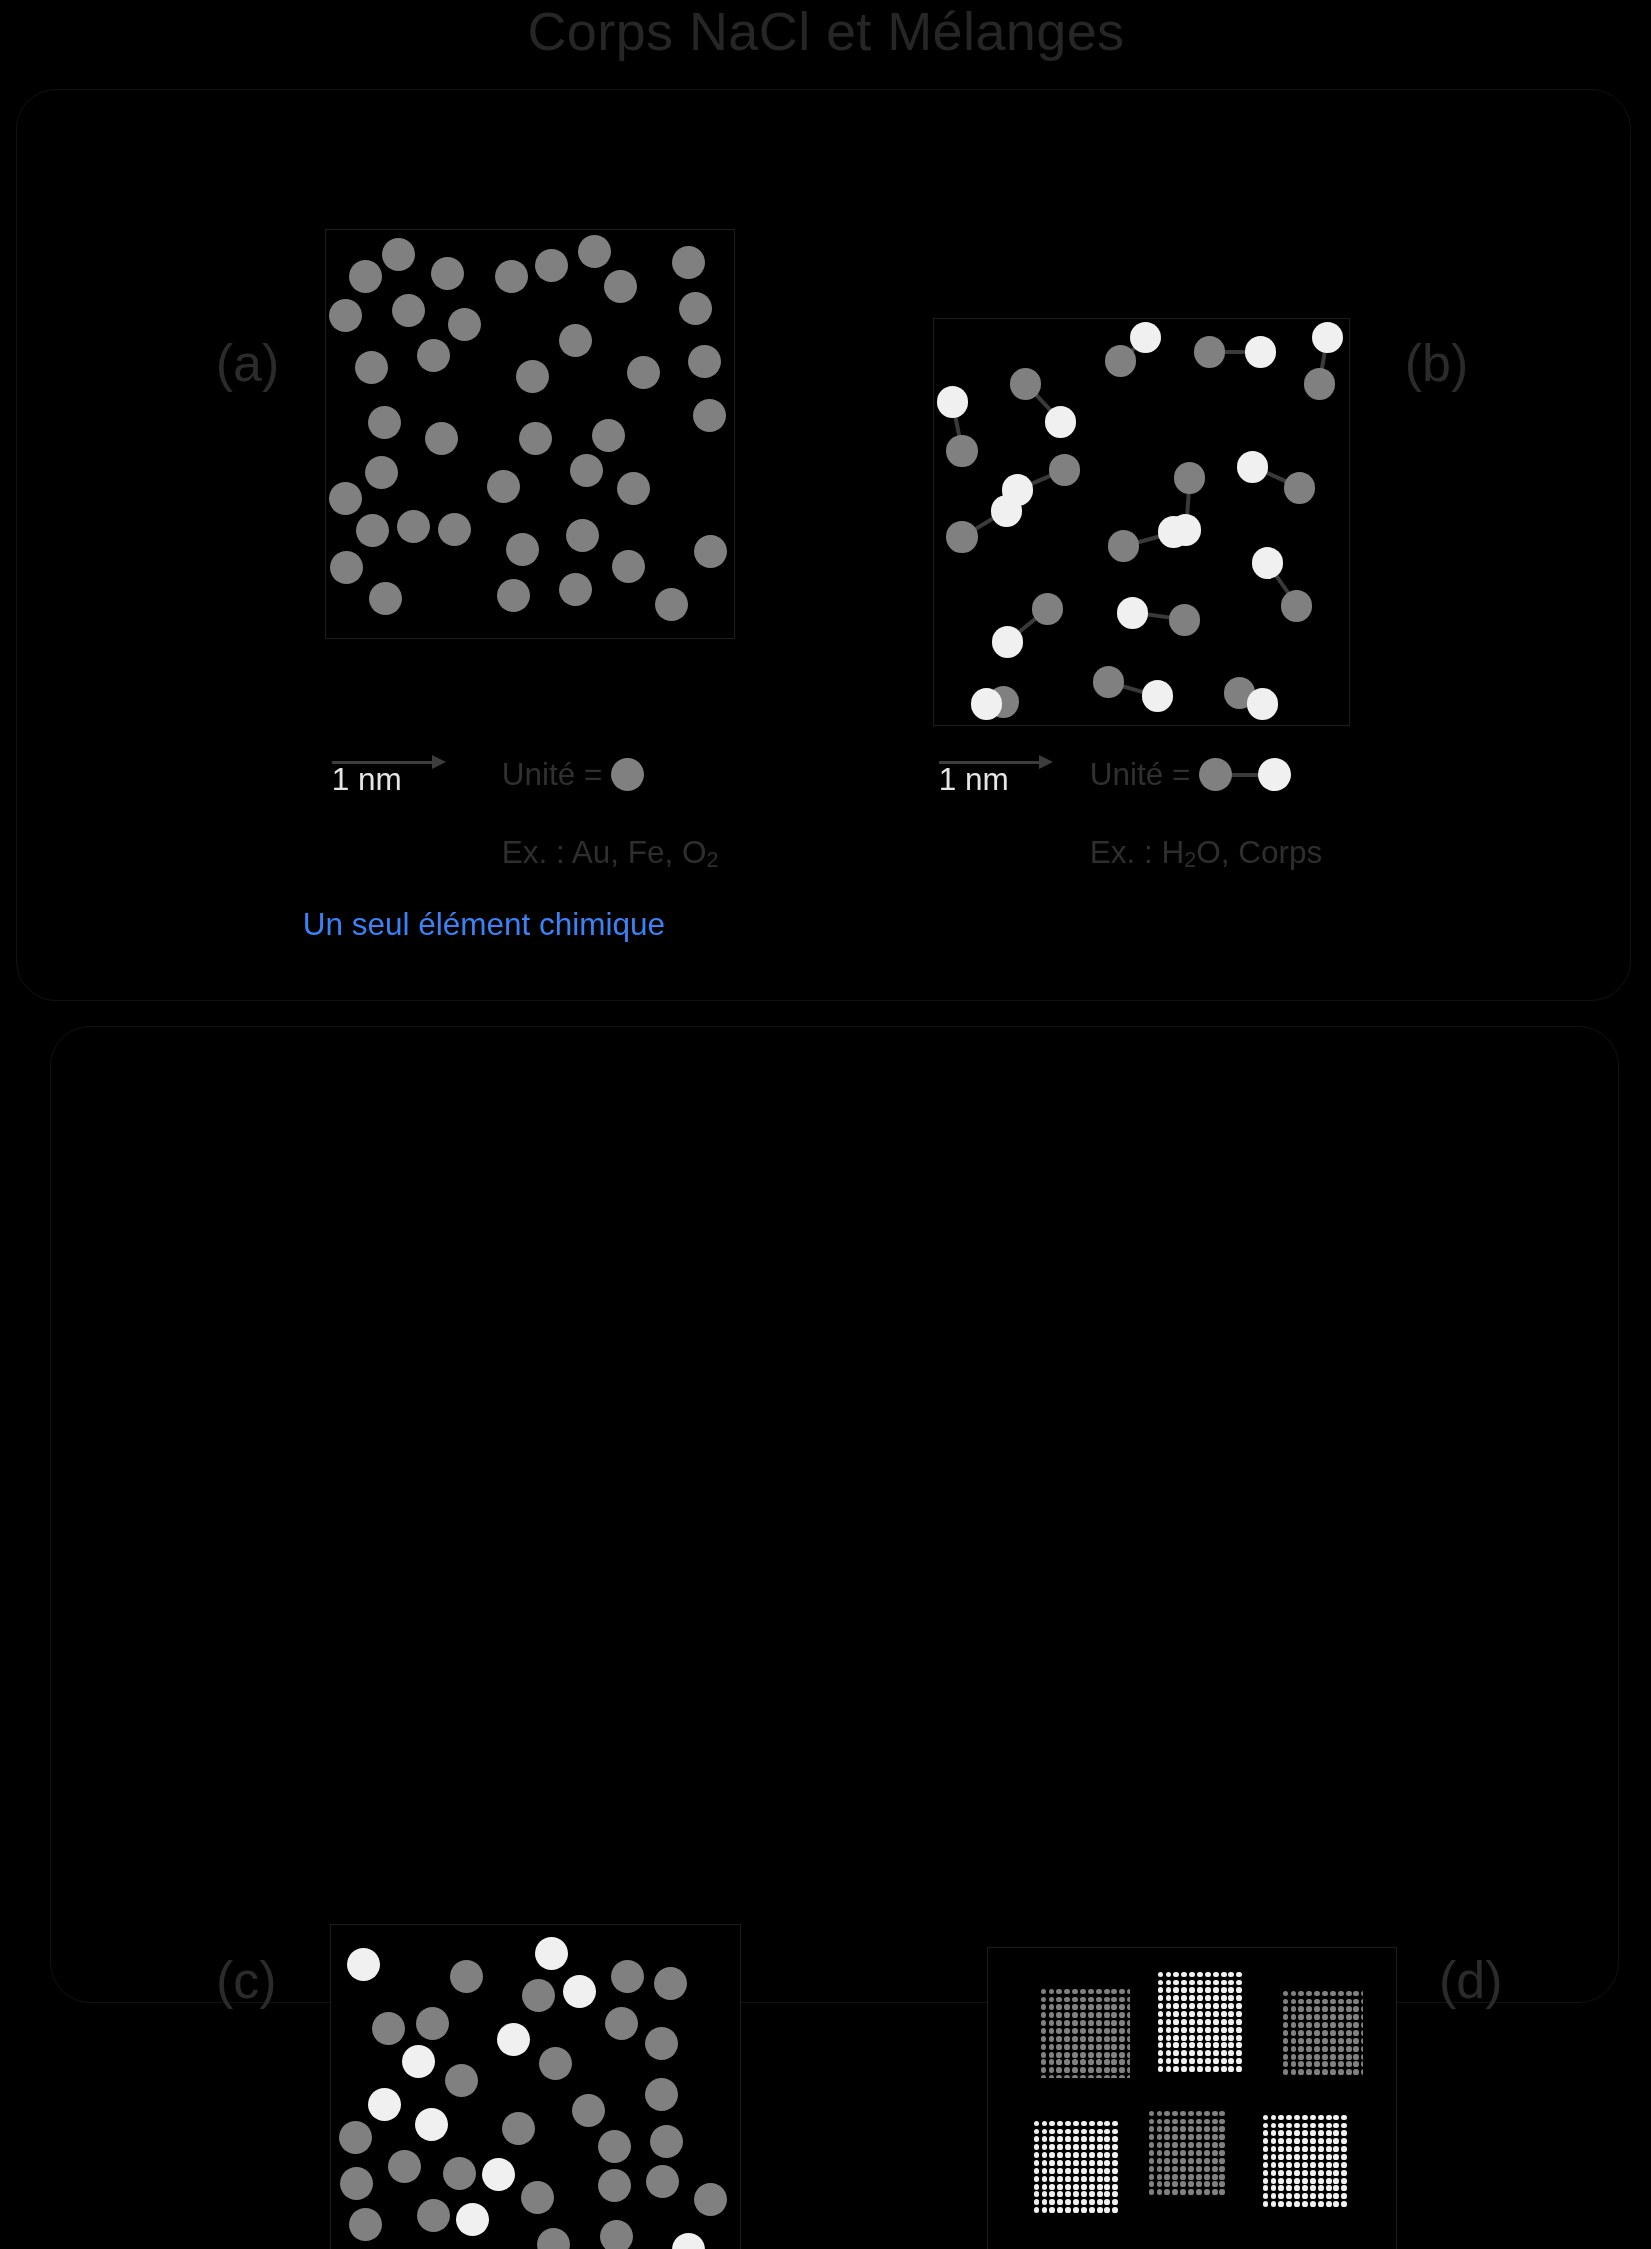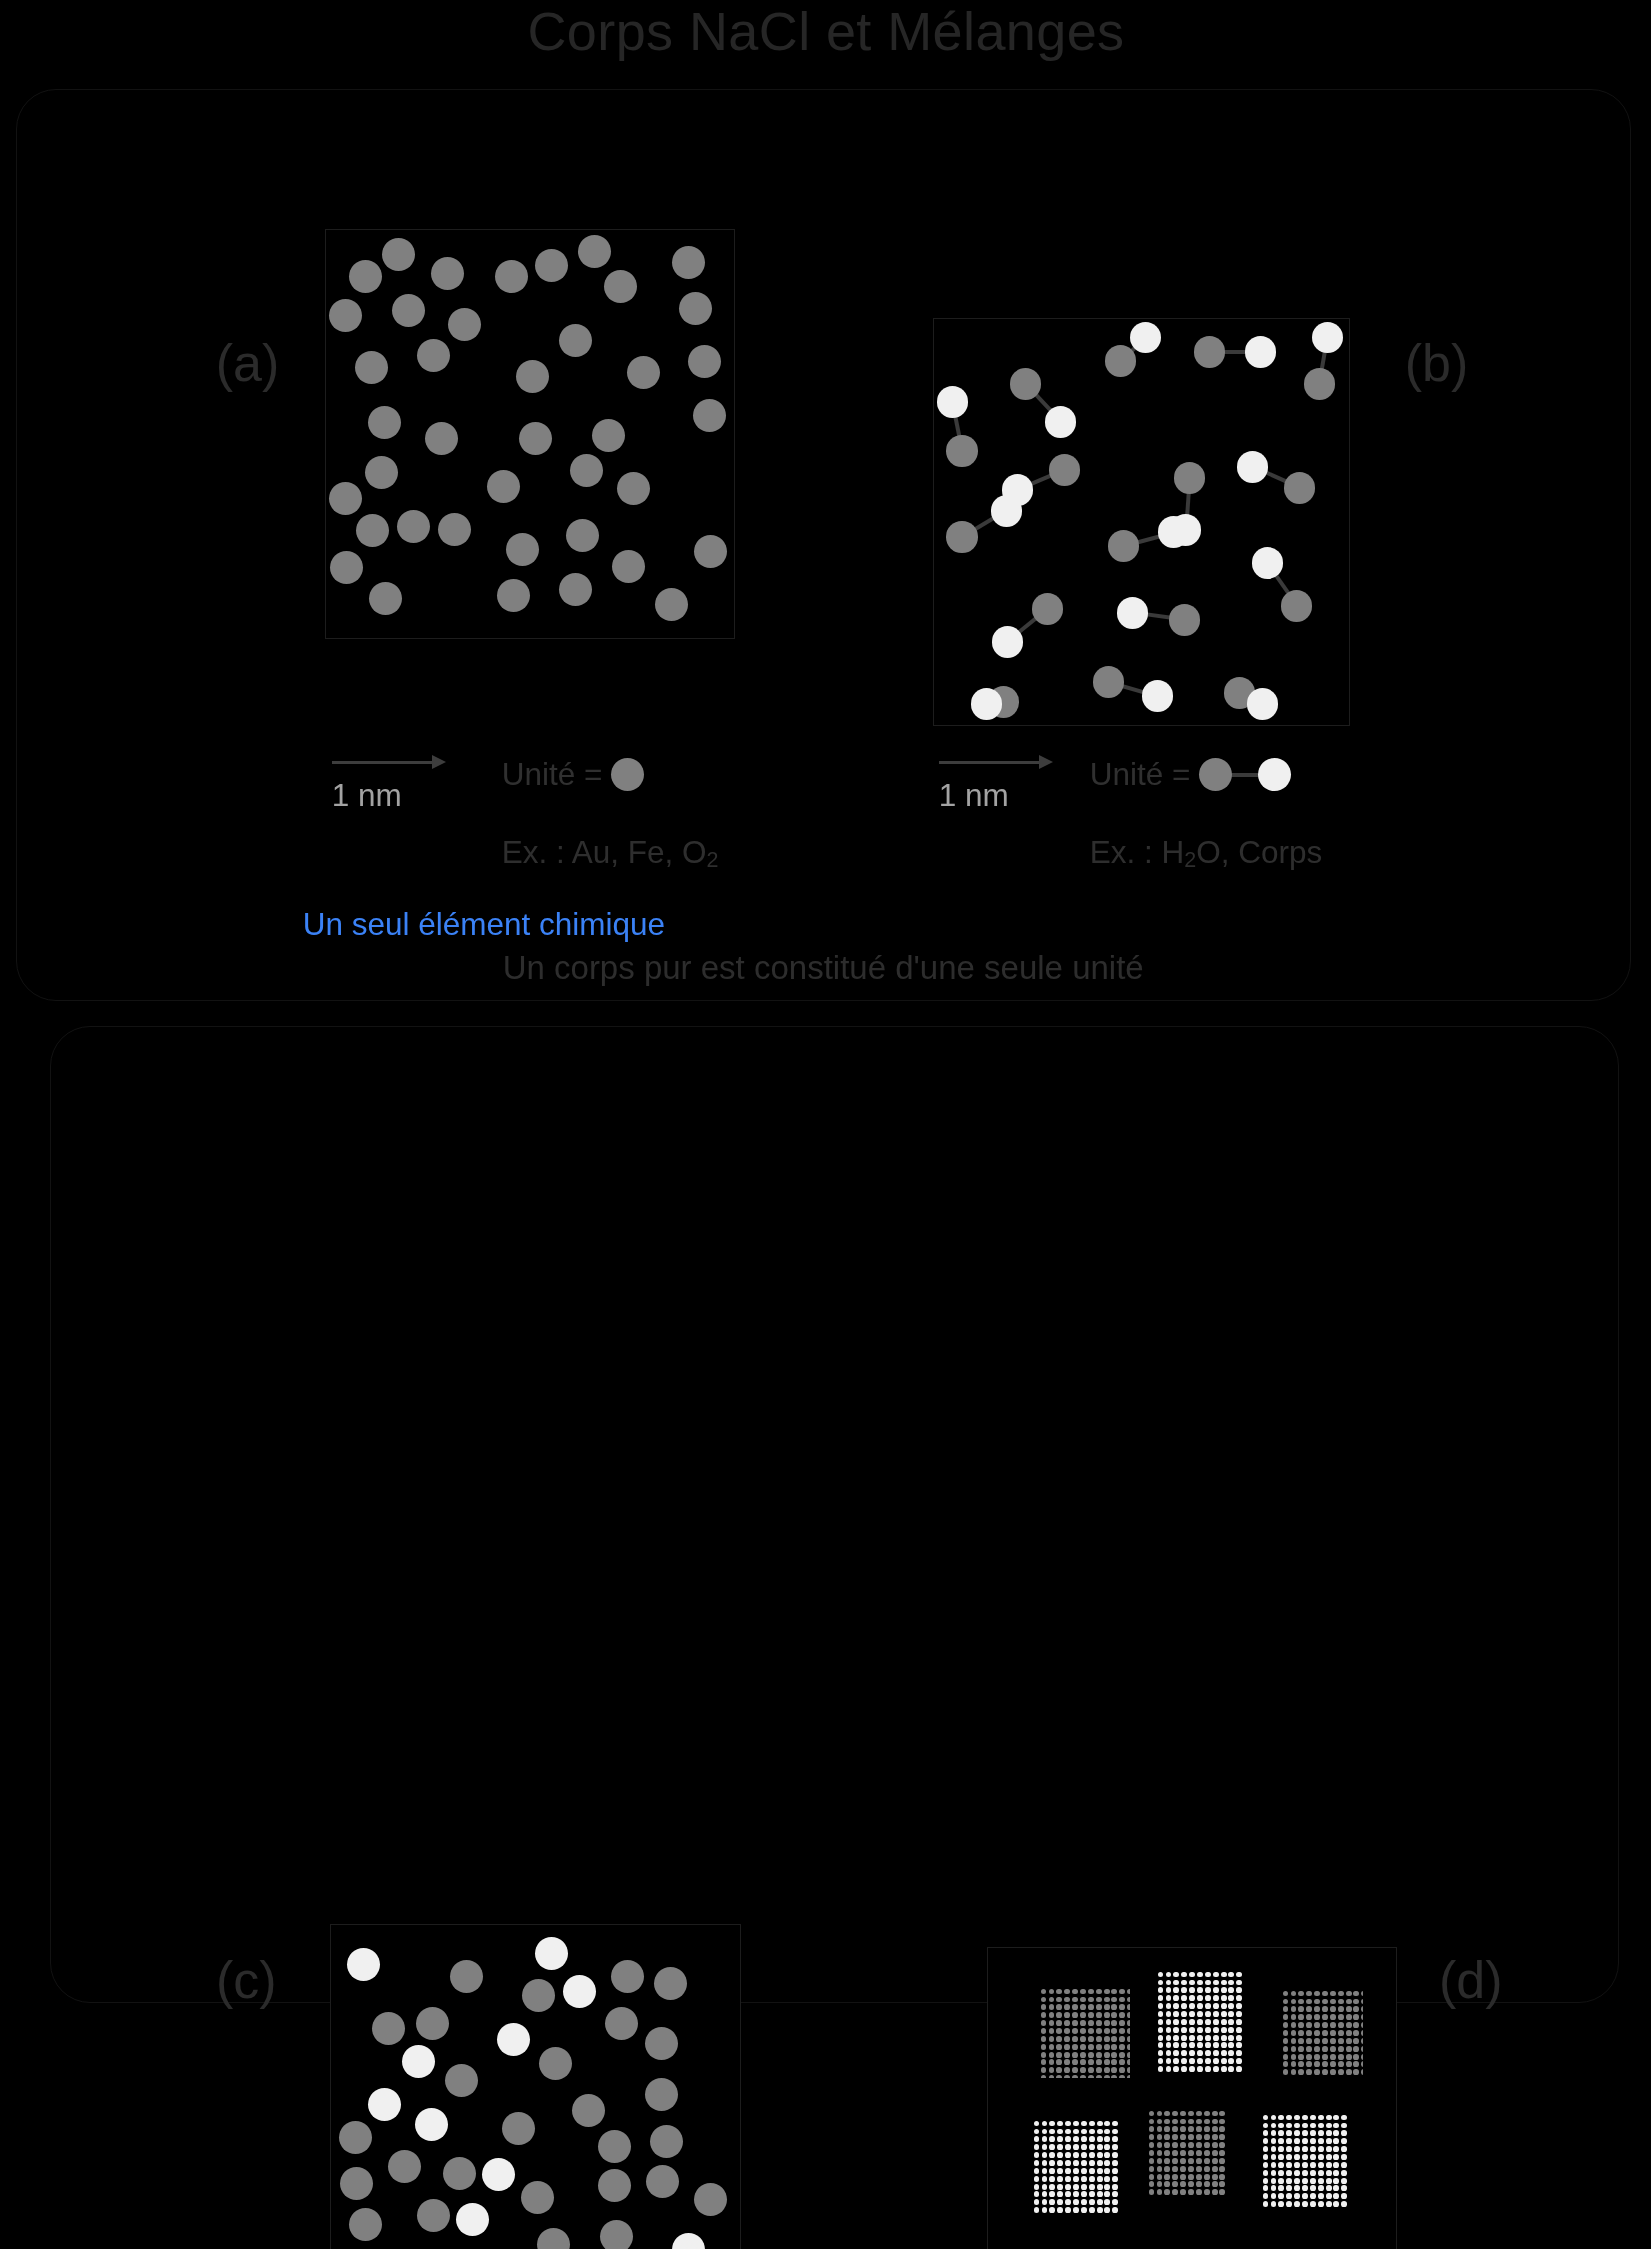--- a/index.html
+++ b/index.html
@@ -88,23 +88,23 @@
     top: -6.4px;
     width: 0;
     height: 0;
     border-left: 14.3px solid #3d3d3d;
     border-top: 7.9px solid transparent;
     border-bottom: 7.9px solid transparent;
   }
   .scalebar .lbl {
     position: absolute;
     left: 0;
-    top: 16px;
+    top: 0;
     font-size: 31.5px;
-    color: #a3a3a3;
+    color: #e5e5e5;
     white-space: nowrap;
   }
   .legend-row {
     position: absolute;
     display: flex;
     align-items: center;
     font-size: 31.5px;
     color: #303030;
     white-space: nowrap;
   }
@@ -296,21 +296,20 @@
       <span class="b"></span>
       <span class="c1" style="background:#808080;"></span>
       <span class="c2" style="background:#f0f0f0;"></span>
     </span>
   </div>
 
   <div class="ex-text" style="left:1073px; top:744px;">
     <span>Ex. : H</span><sub>2</sub><span>O, Corps</span>
   </div>
 
-  <div class="panel-caption" style="top:859px;">Un corps pur est constitué d'une seule unité</div>
 </div>
 
 <div class="panel" id="panel-mix">
 
   <div class="letter" style="left:165px; top:923px;">(c)</div>
 
   <div class="box-frame" id="box-c" style="left:279px; top:897px; width:409px; height:402px;">
       <div class="atom" style="left: 319px; top: 200px; width: 33px; height: 33px; background: rgb(128, 128, 128);"></div>
       <div class="atom" style="left: 125px; top: 278px; width: 33px; height: 33px; background: rgb(240, 240, 240);"></div>
       <div class="atom" style="left: 232px; top: 50px; width: 33px; height: 33px; background: rgb(240, 240, 240);"></div>

